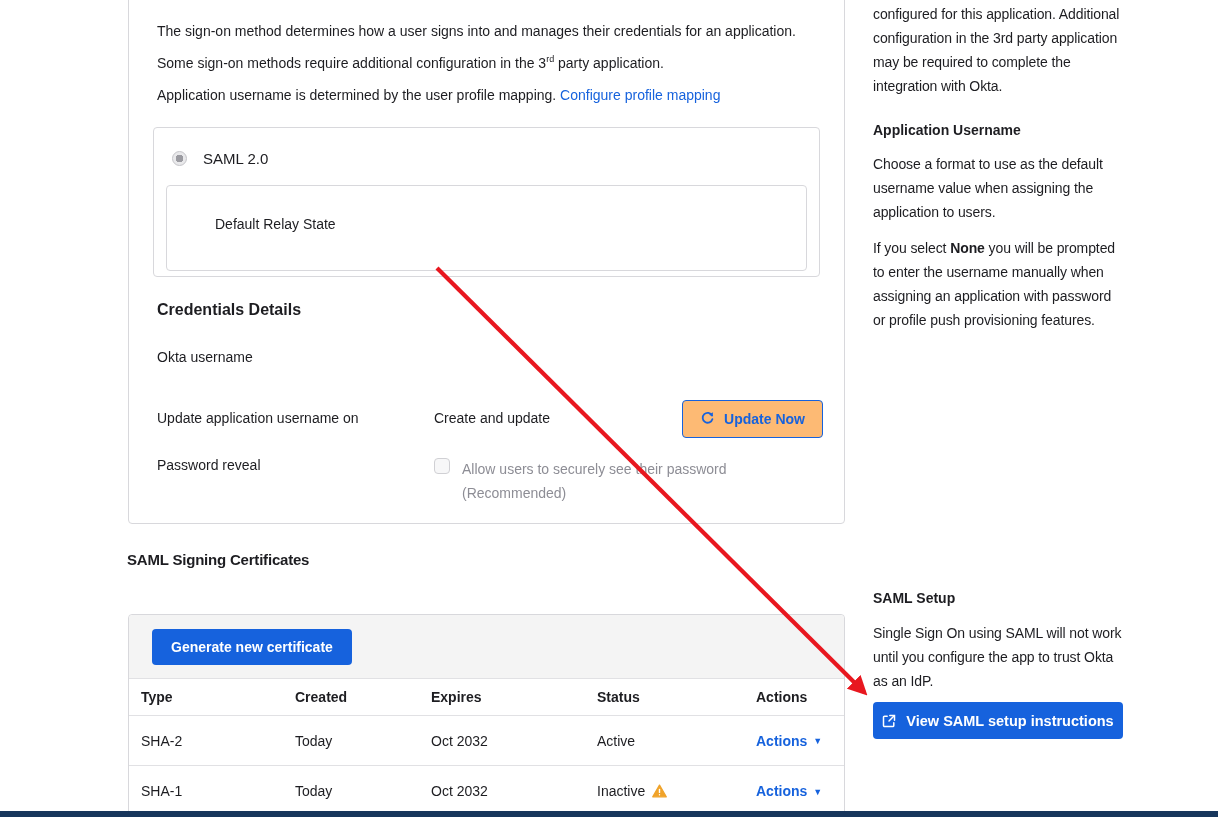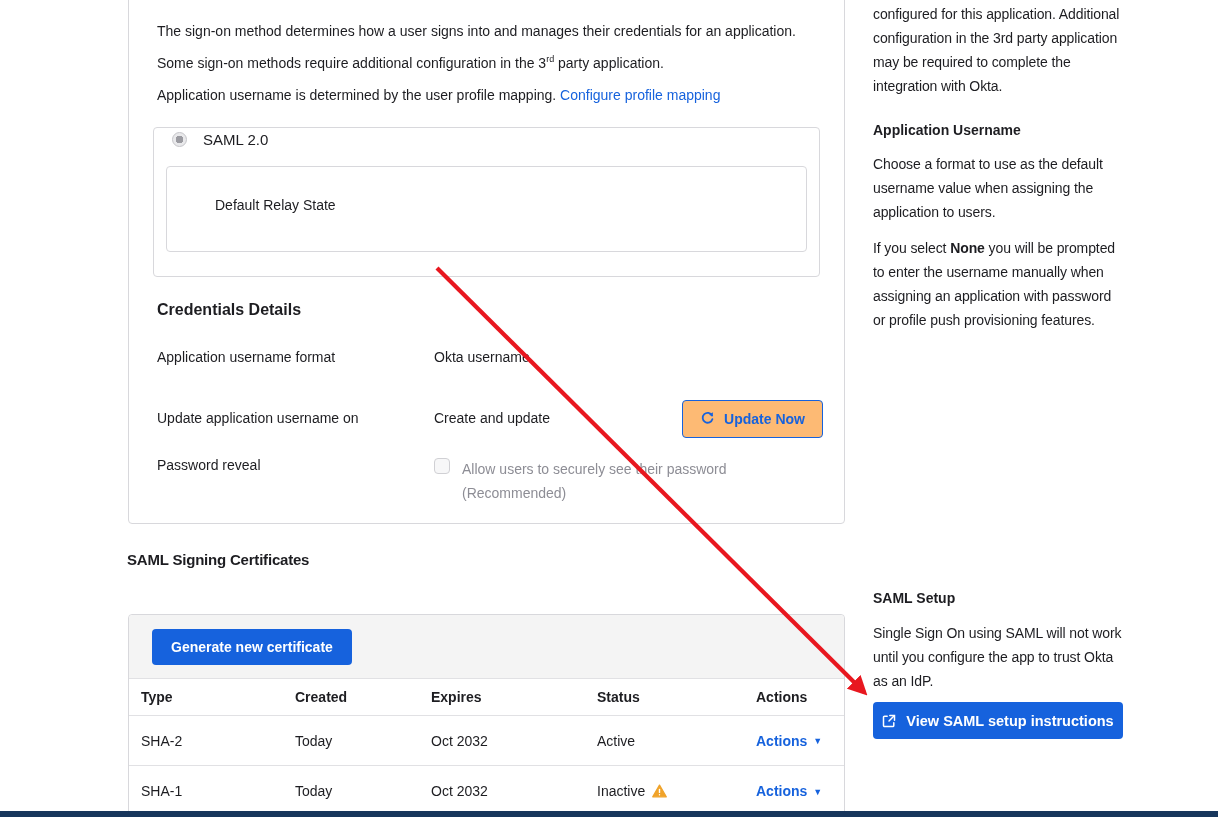--- a/index.html
+++ b/index.html
@@ -32,21 +32,21 @@
   }
   .intro-p sup { font-size: 9px; }
   .mapping-p { margin: 8px 0 0 4px; font-size: 14px; line-height: 20px; }
   .link { color: var(--primary-blue, #1662dd); text-decoration: none; cursor: pointer; }
 
   .saml-box {
     margin-top: 22px;
     height: 150px;
     border: 1px solid var(--border-gray, #d8d8dc);
     border-radius: 4px;
-    padding: 2px 12px;
+    padding: 21px 12px;
     background: #fff;
   }
   .radio-row { display: flex; align-items: center; gap: 16px; padding-left: 6px; height: 20px; }
   .radio {
     width: 15px; height: 15px; border-radius: 50%;
     border: 1px solid #c4c4c8;
     background: radial-gradient(circle, #9b9ba1 0 40%, #e9e9eb 42%);
     display: inline-block;
   }
   .radio-label { font-size: 15px; color: #1d1d21; }
@@ -188,21 +188,20 @@
       <span class="radio-label">SAML 2.0</span>
     </div>
     <div class="relay-box">
       <span>Default Relay State</span>
     </div>
   </div>
 
   <h3 class="cred-heading">Credentials Details</h3>
 
   <div class="detail-row row-1">
-    <div class="dlabel">Application username format</div>
     <div class="dvalue">Okta username</div>
   </div>
 
   <div class="detail-row row-2">
     <div class="dlabel">Update application username on</div>
     <div class="dvalue">Create and update</div>
     <button class="update-btn">
       <svg width="15" height="15" viewBox="0 0 16 16" aria-hidden="true">
         <path d="M12.9 4.8 A5.3 5.3 0 1 0 13.3 8.6" fill="none" stroke="#1662dd" stroke-width="1.9" stroke-linecap="round"></path>
         <path d="M13.9 1.4 L13.3 5.6 L9.6 3.9 Z" fill="#1662dd"></path>

